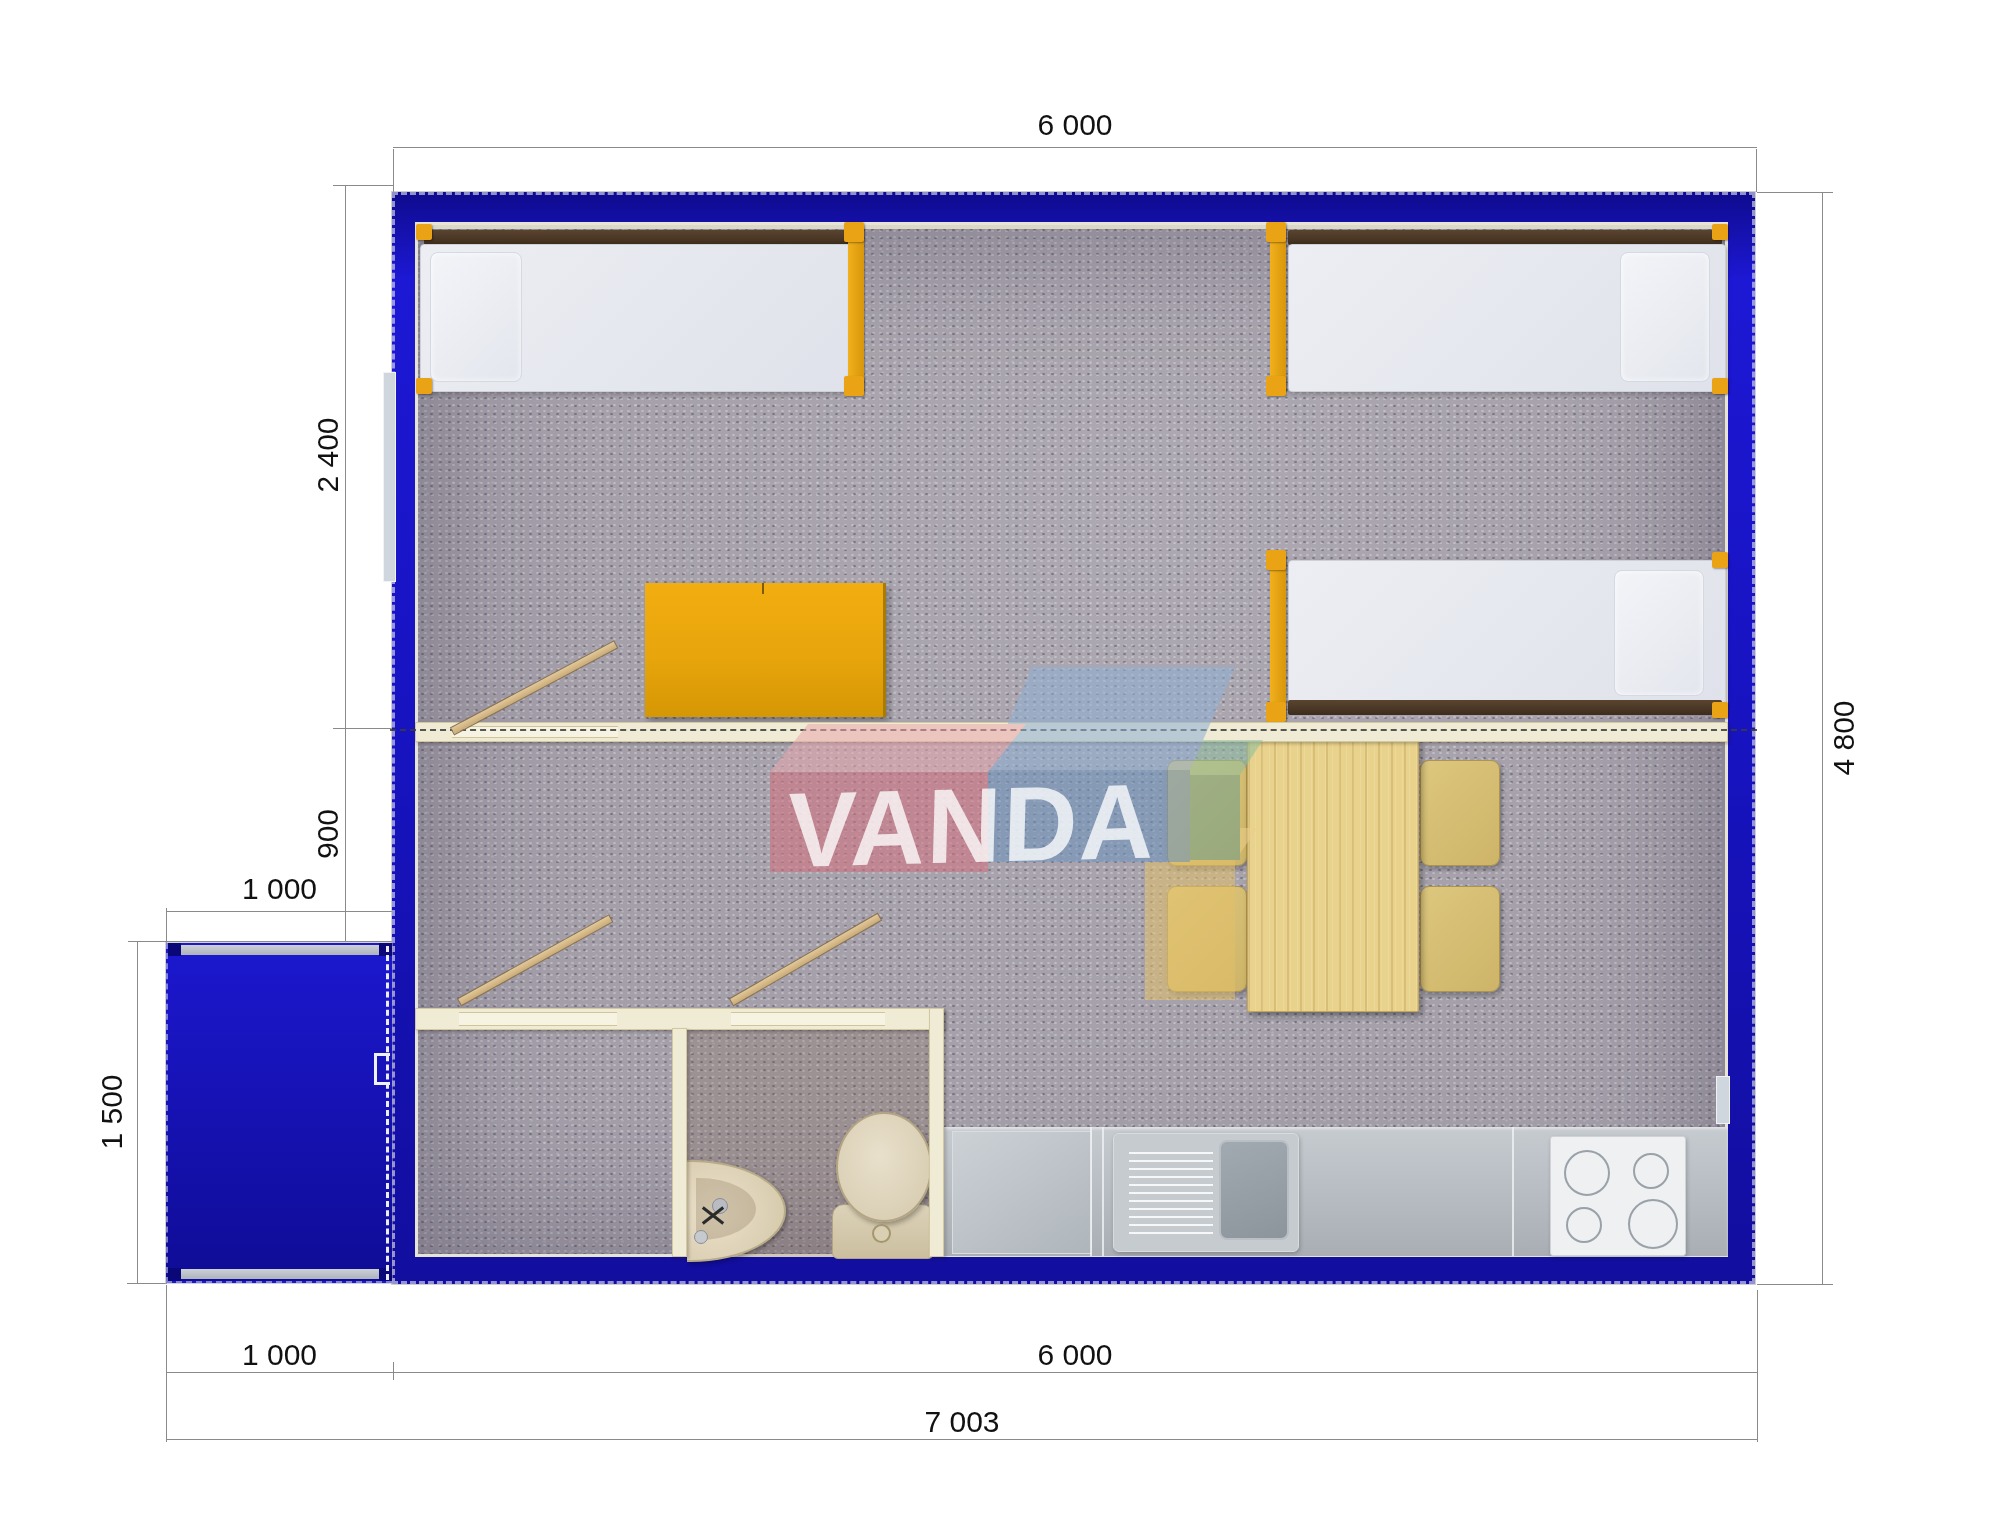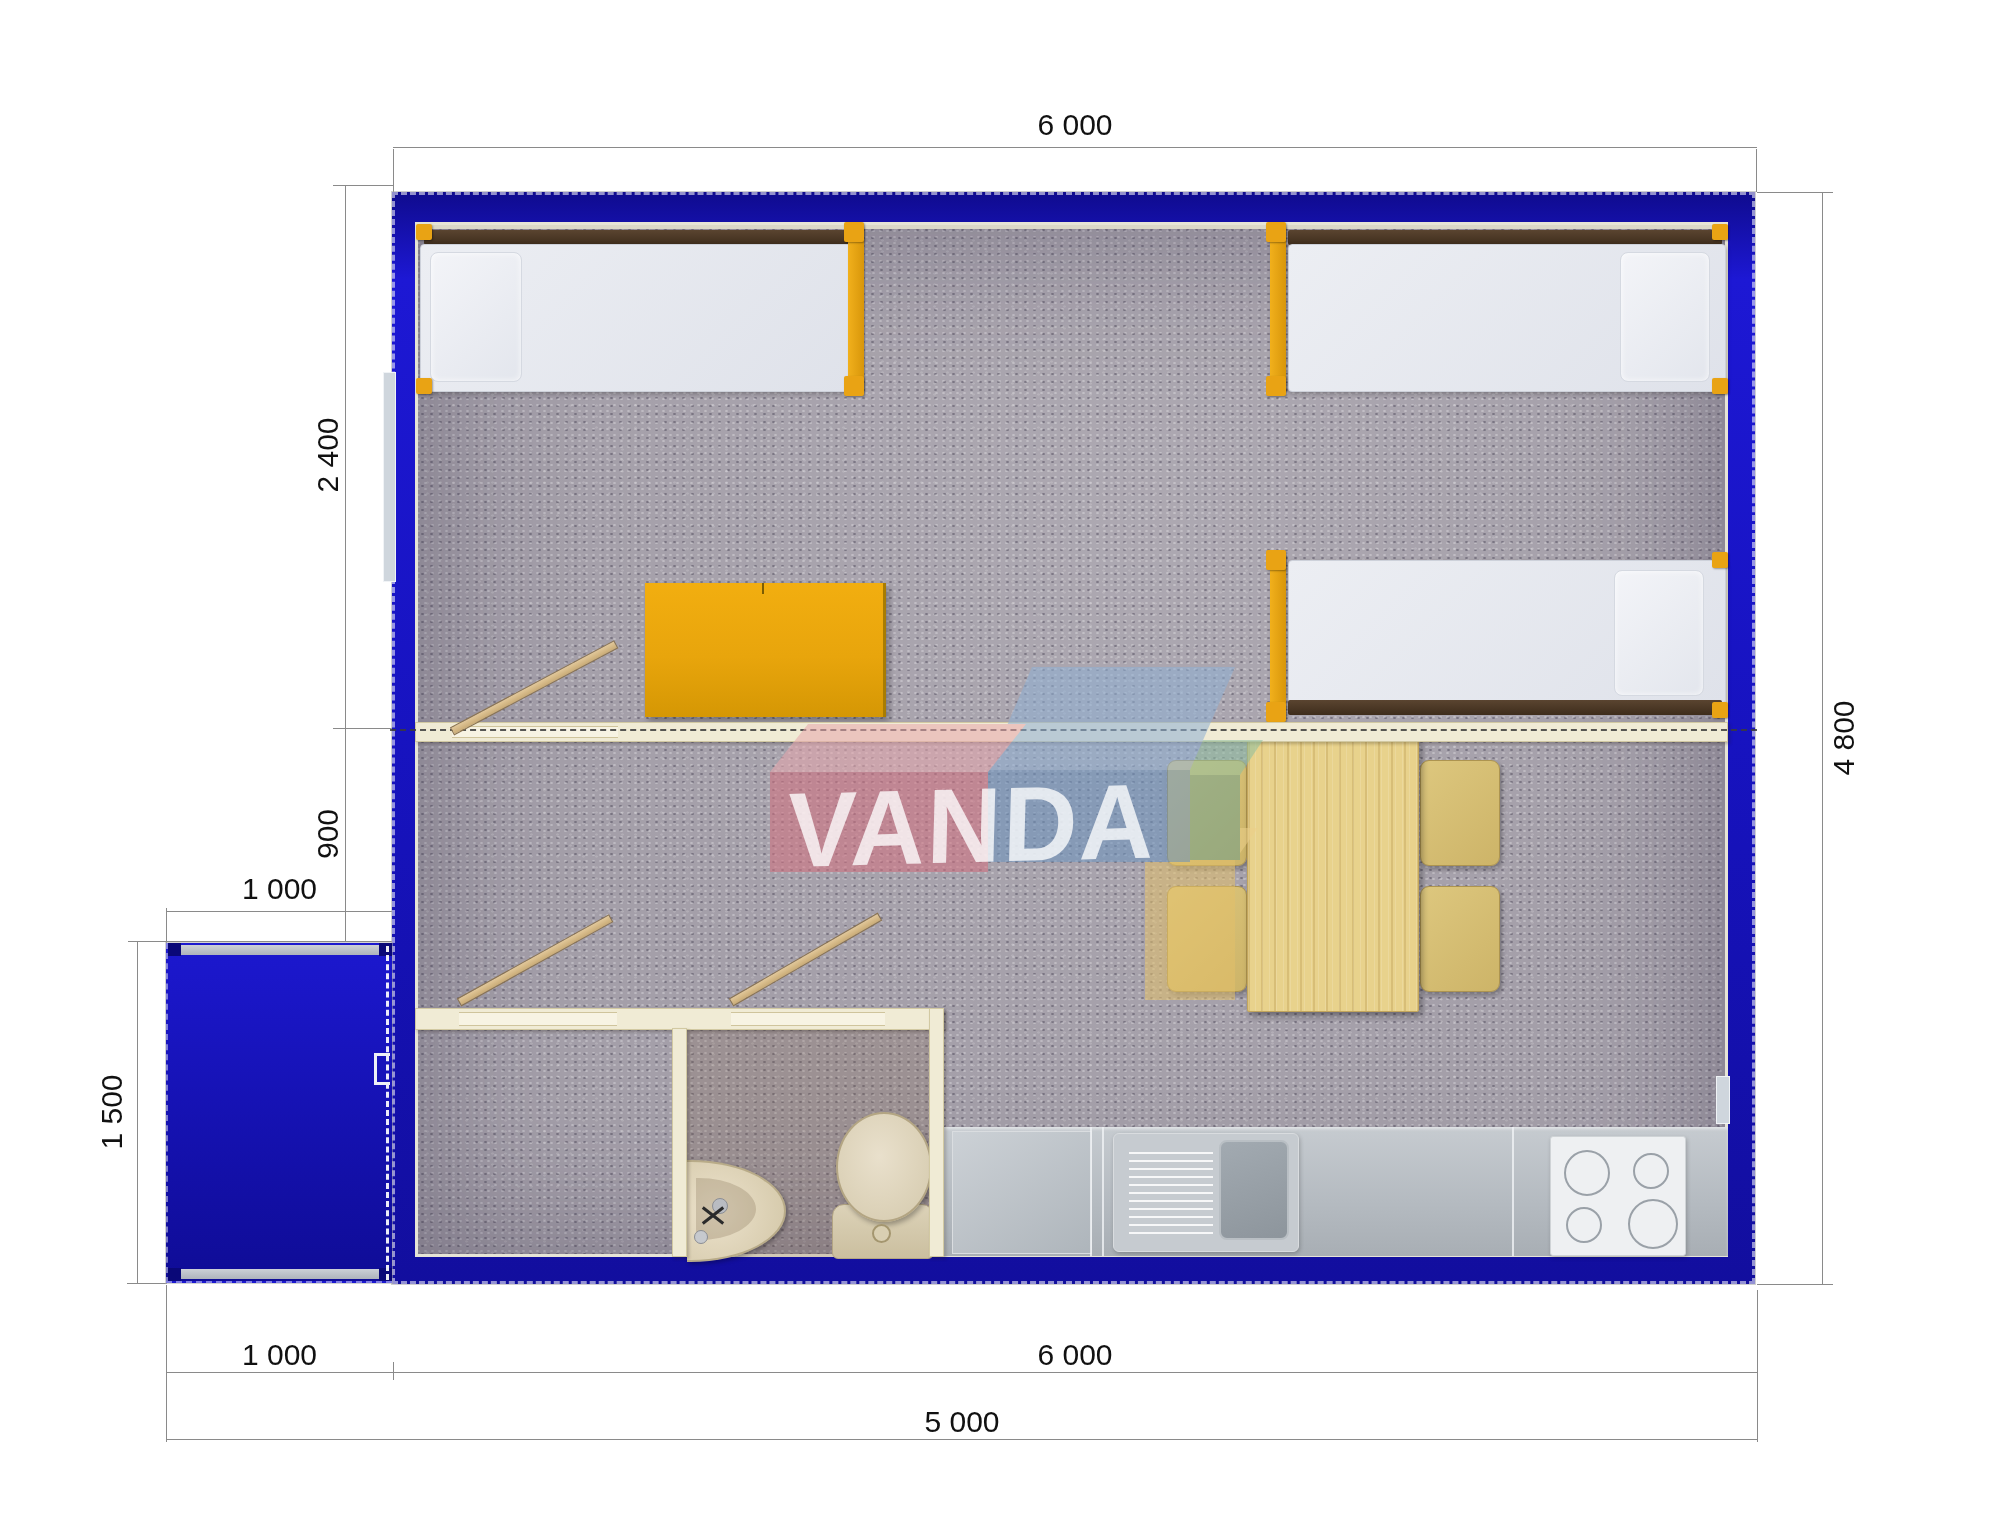--- a/index.html
+++ b/index.html
@@ -127,21 +127,21 @@
   <div class="dline" style="left:166px;top:911px;width:227px;height:1px;"></div>
   <div class="dlab center" style="left:166px;top:872px;width:227px;"><span>1 000</span></div>
 
   <div class="dline" style="left:166px;top:1285px;width:1px;height:157px;"></div>
   <div class="dline" style="left:1757px;top:1290px;width:1px;height:152px;"></div>
   <div class="dline" style="left:393px;top:1362px;width:1px;height:18px;"></div>
   <div class="dline" style="left:166px;top:1372px;width:1592px;height:1px;"></div>
   <div class="dlab center" style="left:166px;top:1338px;width:227px;"><span>1 000</span></div>
   <div class="dlab center" style="left:393px;top:1338px;width:1364px;"><span>6 000</span></div>
   <div class="dline" style="left:166px;top:1439px;width:1592px;height:1px;"></div>
-  <div class="dlab center" style="left:166px;top:1405px;width:1592px;"><span>5 000</span></div>
+  <div class="dlab center" style="left:166px;top:1405px;width:1592px;"><span>7 003</span></div>
 
   <div class="dline" style="left:1757px;top:192px;width:76px;height:1px;"></div>
   <div class="dline" style="left:1757px;top:1284px;width:76px;height:1px;"></div>
   <div class="dline" style="left:1822px;top:192px;width:1px;height:1092px;"></div>
   <div class="dlab rot" style="left:1844px;top:738px;"><span>4 800</span></div>
 
   <div class="building"></div>
   <div class="interior"></div>
   <div class="fringe"></div>
   <div class="window" style="left:383px;top:372px;width:11px;height:208px;"></div>

